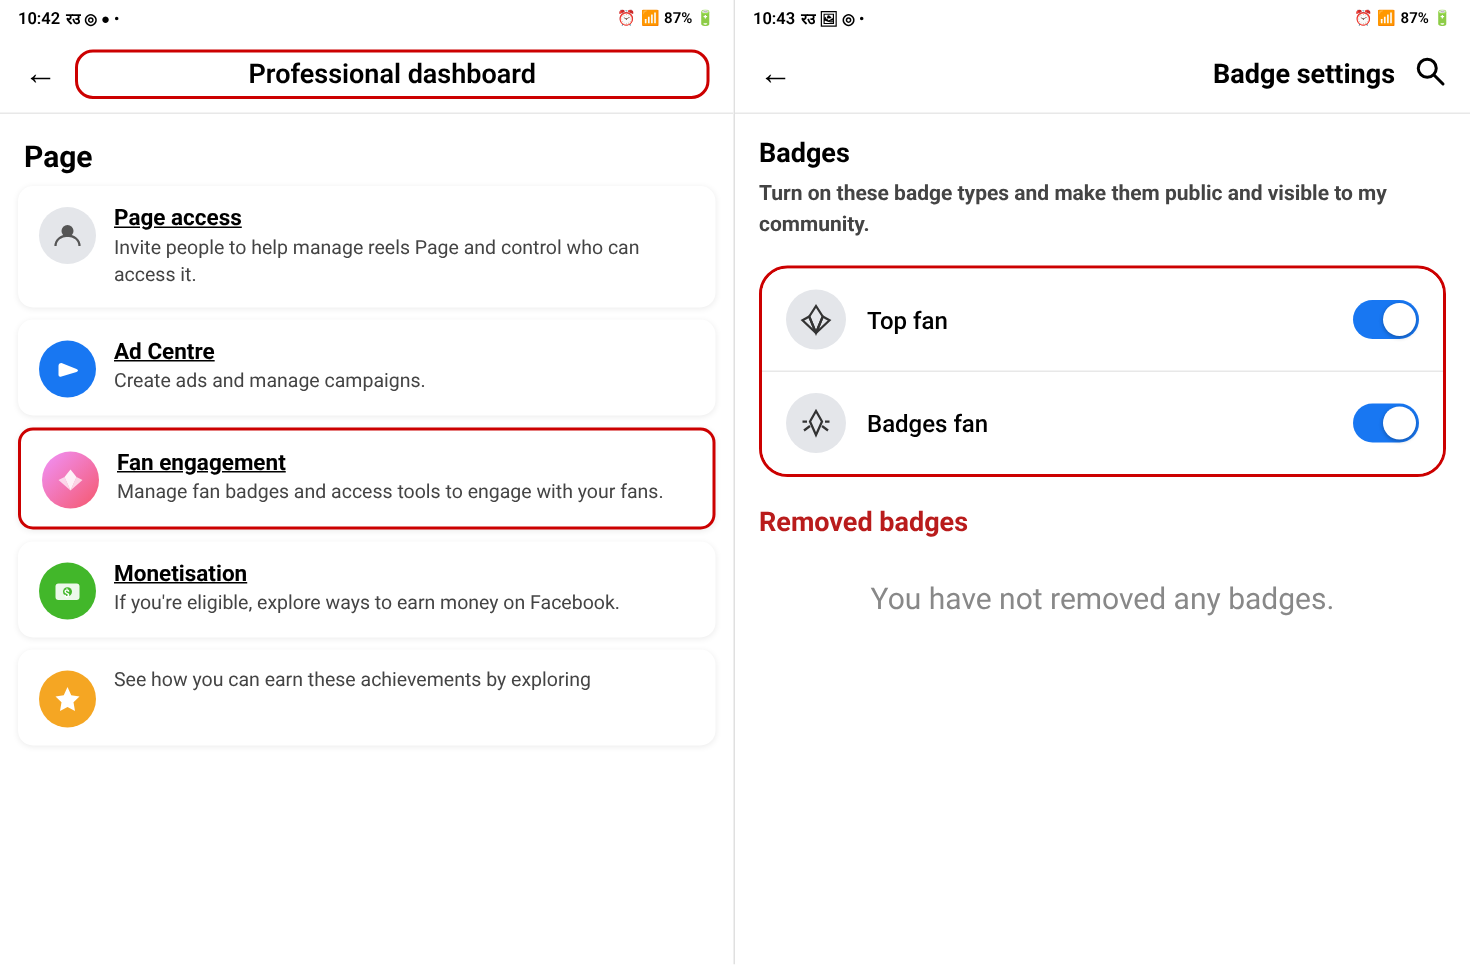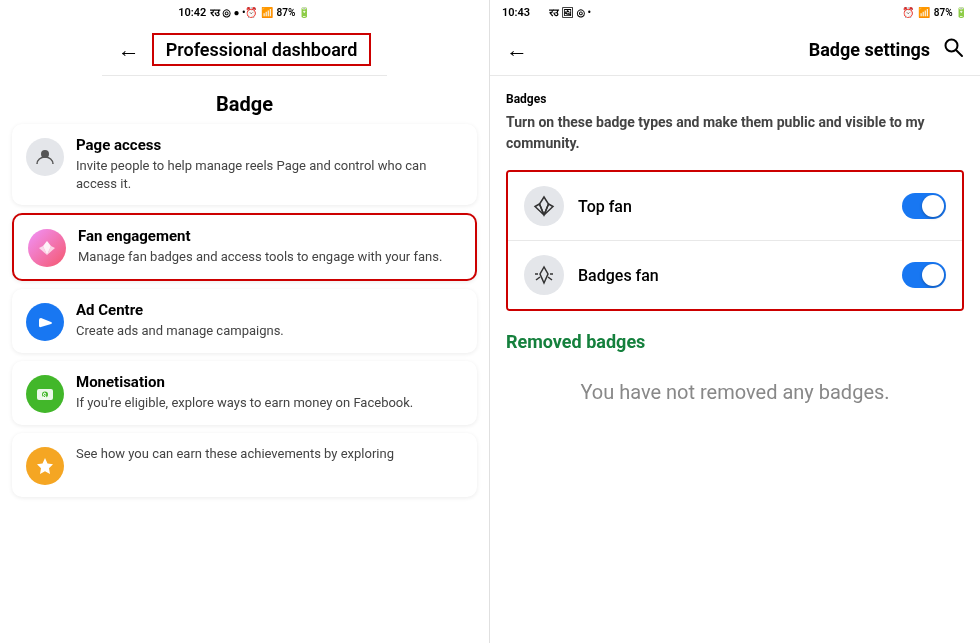--- a/index.html
+++ b/index.html
@@ -14,21 +14,20 @@
 
     
     .left-panel {
       width: 490px;
       height: 643px;
       background: #fff;
       border-right: 1px solid #e0e0e0;
       display: flex;
       flex-direction: column;
       overflow: hidden;
-      align-items: center;
     }
 
     
     .right-panel {
       width: 490px;
       height: 533px;
       background: #fff;
       display: flex;
       flex-direction: column;
       overflow: hidden;
@@ -60,21 +59,21 @@
       gap: 12px;
     }
     .nav-bar-title {
       flex: 1;
       text-align: center;
       font-size: 18px;
       font-weight: 600;
       color: #000;
       border: 2px solid #cc0000;
       padding: 4px 12px;
-      border-radius: 0;
+      border-radius: 12px;
     }
     .nav-back {
       font-size: 22px;
       cursor: pointer;
       color: #000;
       font-weight: 300;
       line-height: 1;
     }
     .nav-search {
       font-size: 20px;
@@ -124,20 +123,21 @@
     .tool-icon.pink { background: linear-gradient(135deg, #f093fb, #f5576c); }
     .tool-icon.blue { background: #1877f2; }
     .tool-icon.green { background: #42b72a; }
     .tool-icon.yellow { background: #f5a623; }
     .tool-text {}
     .tool-name {
       font-size: 15px;
       font-weight: 700;
       color: #000;
       margin-bottom: 3px;
+      text-decoration: underline;
     }
     .tool-desc {
       font-size: 13px;
       color: #444;
       line-height: 1.4;
     }
 
     
     .right-nav-bar {
       height: 52px;
@@ -155,36 +155,36 @@
       font-weight: 700;
       color: #000;
     }
 
     .right-content {
       padding: 16px;
       flex: 1;
     }
 
     .badges-section-title {
-      font-size: 12px;
+      font-size: 18px;
       font-weight: 700;
       color: #000;
       margin-bottom: 6px;
     }
     .badges-description {
       font-size: 14px;
       color: #444;
       line-height: 1.5;
       margin-bottom: 16px;
       font-weight: bold;
     }
 
     .badge-list {
       border: 2px solid #cc0000;
-      border-radius: 4px;
+      border-radius: 19px;
       overflow: hidden;
       margin-bottom: 20px;
     }
     .badge-item {
       display: flex;
       align-items: center;
       padding: 14px 16px;
       background: #fff;
       gap: 14px;
     }
@@ -224,21 +224,21 @@
       background: #fff;
       border-radius: 50%;
       top: 2px;
       right: 2px;
       box-shadow: 0 1px 3px rgba(0,0,0,0.3);
     }
 
     .removed-section-title {
       font-size: 18px;
       font-weight: 700;
-      color: #15803d;
+      color: #b91c1c;
       margin-bottom: 12px;
     }
     .removed-empty {
       font-size: 20px;
       color: #888;
       text-align: center;
       padding: 16px 0;
     }
   </style>
 </head>
@@ -257,64 +257,64 @@
       <span>87%</span>
       <span>🔋</span>
     </div>
   </div>
 
   <div class="nav-bar">
     <span class="nav-back">←</span>
     <div class="nav-bar-title">Professional dashboard</div>
   </div>
 
-  <div class="section-title">Badge</div>
+  <div class="section-title">Page</div>
 
   <div class="tools-list">
 
     <div class="tool-item">
       <div class="tool-icon grey">
         <svg width="20" height="20" viewBox="0 0 20 20" fill="none">
           <circle cx="10" cy="7" r="4" fill="#555"></circle>
           <path d="M2 17c0-4 3.6-7 8-7s8 3 8 7" stroke="#555" stroke-width="1.5" fill="none"></path>
         </svg>
       </div>
       <div class="tool-text">
         <div class="tool-name">Page access</div>
         <div class="tool-desc">Invite people to help manage reels Page and control who can access it.</div>
+      </div>
+    </div>
+
+    <div class="tool-item">
+      <div class="tool-icon blue">
+        <svg width="20" height="20" viewBox="0 0 20 20" fill="none">
+          <path d="M4 14 L4 8 Q4 6 6 6 L16 10 Q18 11 16 12 L6 15 Q4 15.5 4 14Z" fill="#fff"></path>
+        </svg>
+      </div>
+      <div class="tool-text">
+        <div class="tool-name">Ad Centre</div>
+        <div class="tool-desc">Create ads and manage campaigns.</div>
       </div>
     </div>
 
     <div class="tool-item highlighted">
       <div class="tool-icon pink">
         <svg width="20" height="20" viewBox="0 0 20 20" fill="none">
           <path d="M10 3 L6 8 L10 17 L14 8 Z" fill="#fff" opacity="0.9"></path>
           <path d="M6 8 L2 10 L10 17 Z" fill="#fff" opacity="0.7"></path>
           <path d="M14 8 L18 10 L10 17 Z" fill="#fff" opacity="0.7"></path>
         </svg>
       </div>
       <div class="tool-text">
         <div class="tool-name">Fan engagement</div>
         <div class="tool-desc">Manage fan badges and access tools to engage with your fans.</div>
       </div>
     </div>
 
     <div class="tool-item">
-      <div class="tool-icon blue">
-        <svg width="20" height="20" viewBox="0 0 20 20" fill="none">
-          <path d="M4 14 L4 8 Q4 6 6 6 L16 10 Q18 11 16 12 L6 15 Q4 15.5 4 14Z" fill="#fff"></path>
-        </svg>
-      </div>
-      <div class="tool-text">
-        <div class="tool-name">Ad Centre</div>
-        <div class="tool-desc">Create ads and manage campaigns.</div>
-      </div>
-    </div>
-
-    <div class="tool-item">
       <div class="tool-icon green">
         <svg width="20" height="20" viewBox="0 0 20 20" fill="none">
           <rect x="2" y="5" width="16" height="11" rx="2" fill="#fff" opacity="0.9"></rect>
           <circle cx="10" cy="10.5" r="3" fill="#42b72a"></circle>
           <text x="7.5" y="14" font-size="7" fill="#fff" font-weight="bold">$</text>
         </svg>
       </div>
       <div class="tool-text">
         <div class="tool-name">Monetisation</div>
         <div class="tool-desc">If you're eligible, explore ways to earn money on Facebook.</div>
@@ -333,21 +333,21 @@
     </div>
 
   </div>
 </div>
 
 <div class="right-panel">
 
   <div class="status-bar">
     <div class="status-left">
       <span>10:43</span>
-      <span style="font-size:10px;margin-left:15px;">रउ 🖼 ◎ •</span>
+      <span style="font-size:10px;">रउ 🖼 ◎ •</span>
     </div>
     <div class="status-right">
       <span>⏰</span>
       <span>📶</span>
       <span>87%</span>
       <span>🔋</span>
     </div>
   </div>
 
   <div class="right-nav-bar">

